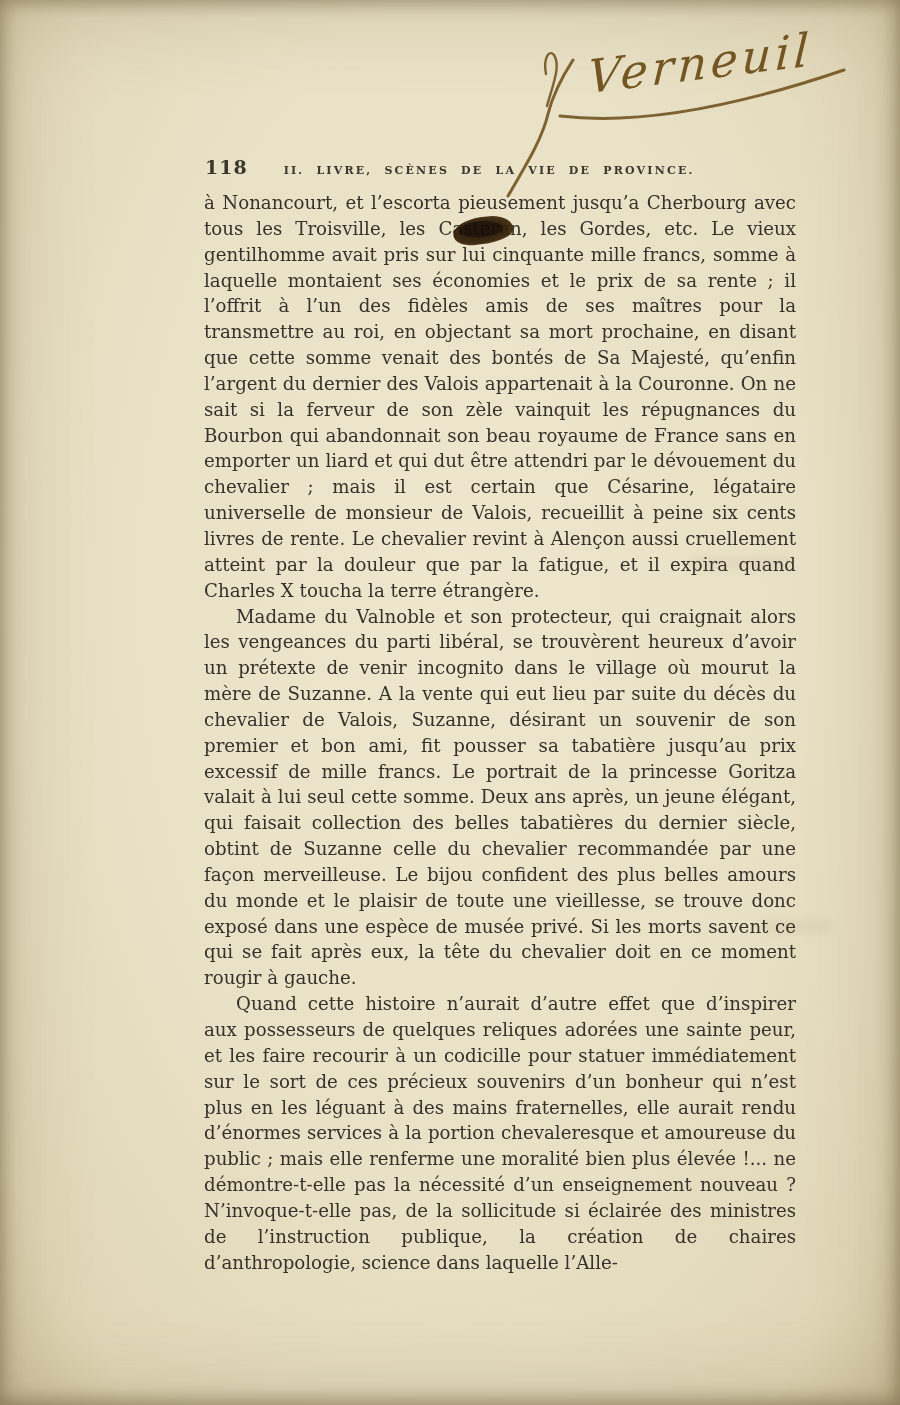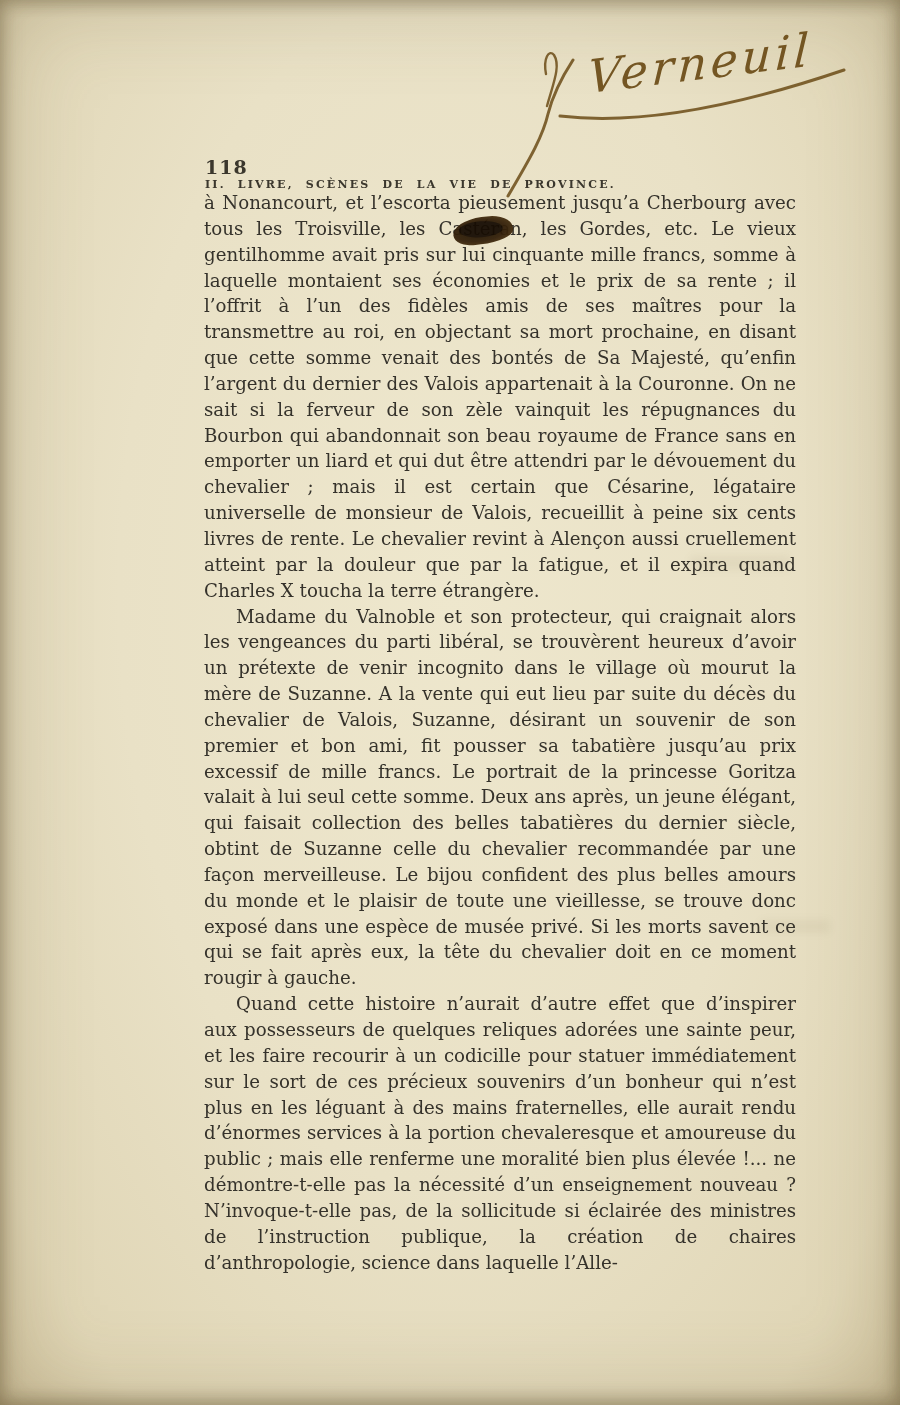--- a/index.html
+++ b/index.html
@@ -29,21 +29,20 @@
   }
 
   .header {
     position: absolute;
     top: 156px;
     left: 205px;
     width: 592px;
     display: flex;
     align-items: baseline;
     color: #3b372d;
-    flex-direction: column;
   }
   .pagenum {
     font-size: 19px;
     font-weight: 700;
     letter-spacing: 1px;
     margin-right: 36px;
     flex: 0 0 auto;
   }
   .running-title {
     font-size: 11px;

